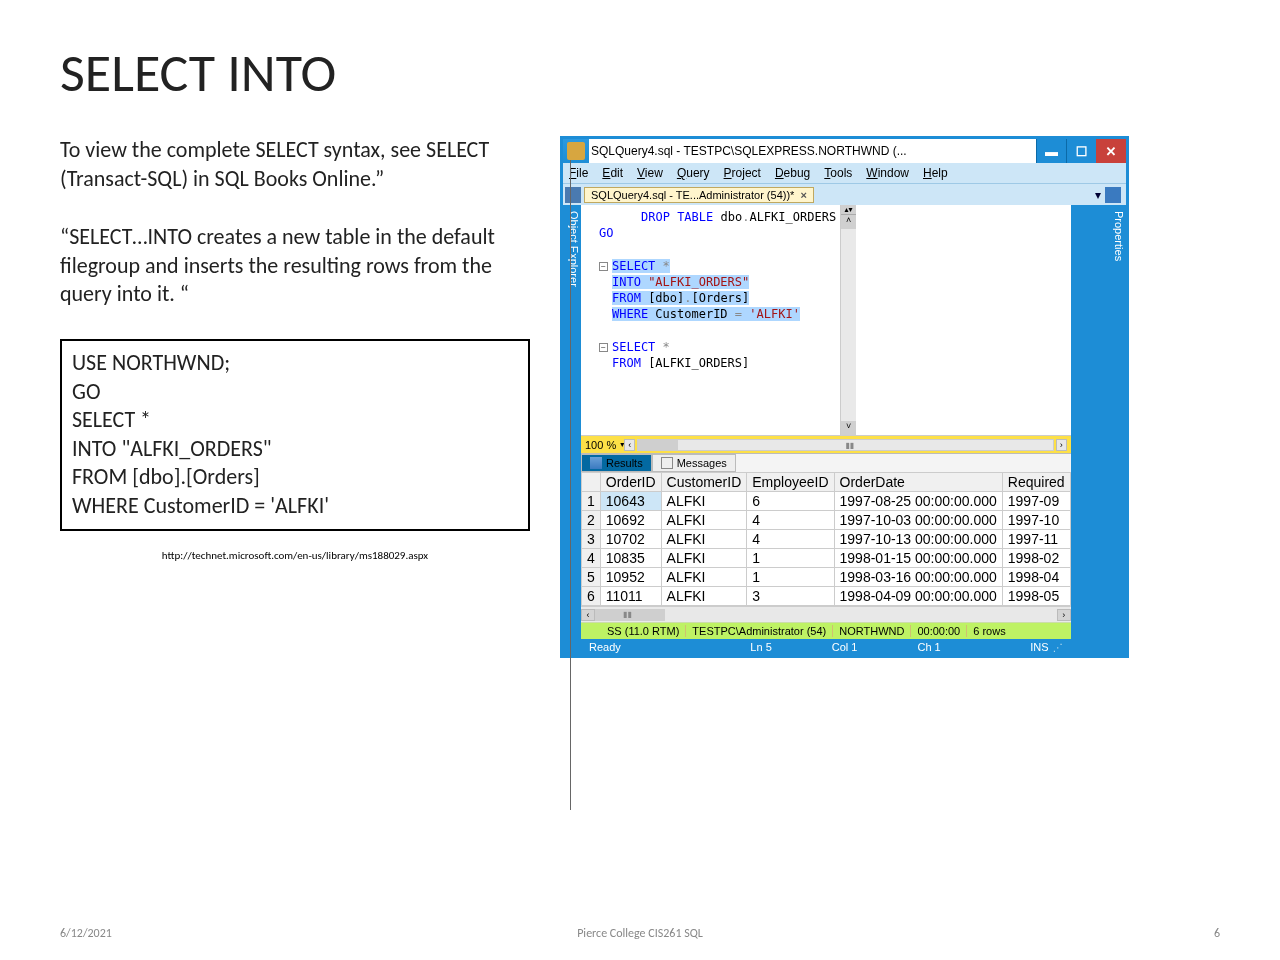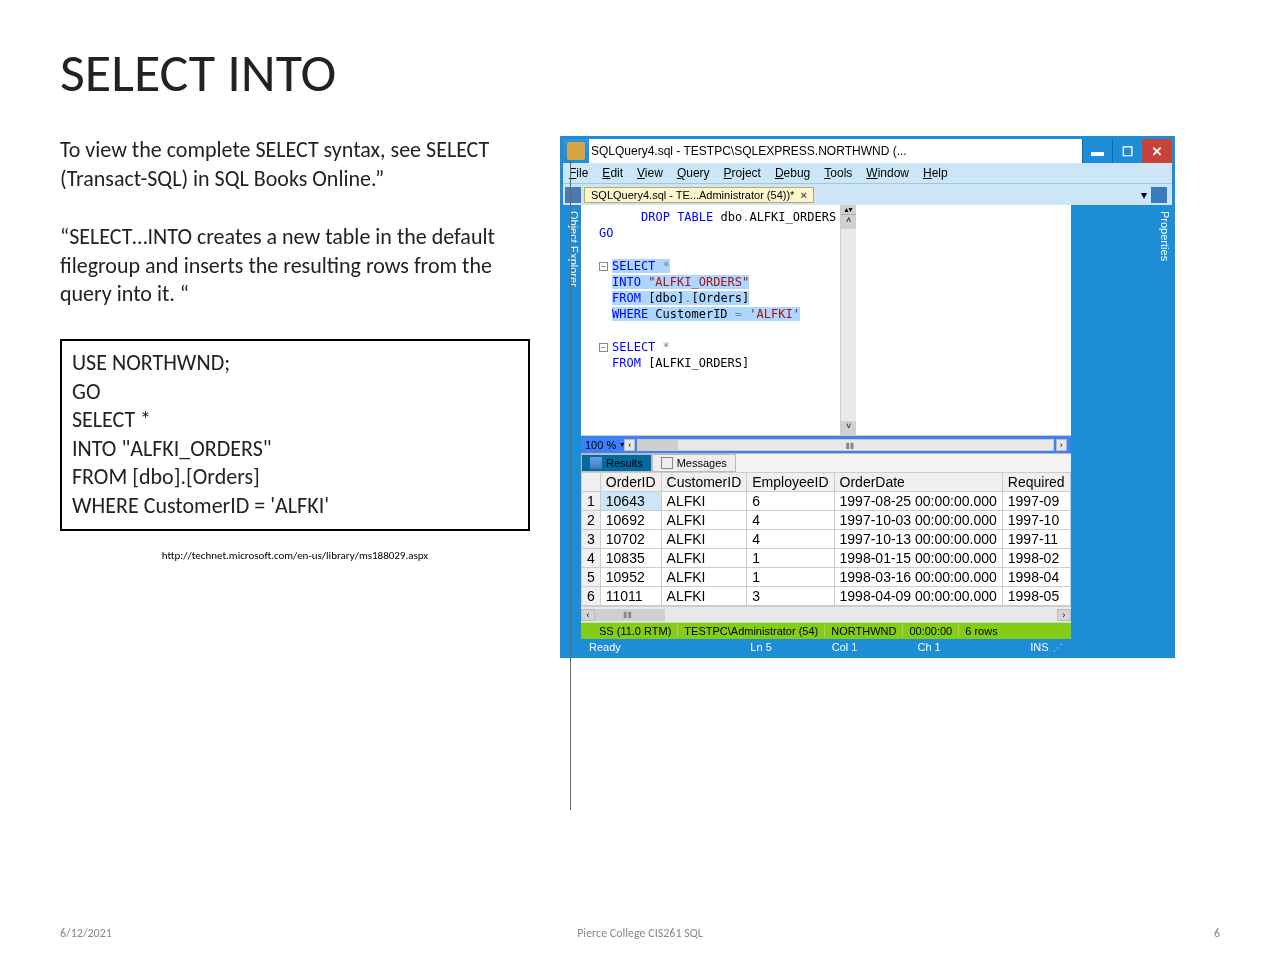--- a/index.html
+++ b/index.html
@@ -10,21 +10,21 @@
   .left { flex: 0 0 470px; }
   .right { flex: 1; }
   .para { font-size: 22px; color: #222; line-height: 1.3; margin-bottom: 30px; }
   .codebox { border: 2px solid #000; padding: 8px 10px; font-size: 22px; color: #222; line-height: 1.3; margin-top: 30px; white-space: pre-wrap; font-family: Calibri, Arial, sans-serif; }
   .sourcelink { font-size: 11px; color: #000; text-align: center; margin-top: 18px; }
   .footer { position: absolute; bottom: 20px; left: 60px; right: 60px; display: flex; justify-content: space-between; font-size: 12px; color: #888; }
   .footer .center { position: absolute; left: 50%; transform: translateX(-50%); }
   .divider { position: absolute; left: 570px; top: 160px; bottom: 150px; border-left: 1px solid #666; }
 
   
-  .ssms { width: 615px; border: 3px solid #1d8dd6; background: #fff; font-family: "Segoe UI", Tahoma, sans-serif; font-size: 12px; }
+  .ssms { width: 569px; border: 3px solid #1d8dd6; background: #fff; font-family: "Segoe UI", Tahoma, sans-serif; font-size: 12px; }
   .titlebar { background: linear-gradient(#2b99e0,#1d8dd6); display: flex; align-items: center; height: 24px; color: #fff; }
   .titlebar .icon { width: 18px; height: 18px; margin: 0 4px; background: #d7a640; border-radius: 2px; display:inline-block; }
   .titlebar .titletext { flex: 1; font-size: 12px; color: #000; background: #fff; height: 100%; display:flex; align-items:center; padding-left: 2px; overflow:hidden; white-space:nowrap; }
   .winbtns { display: flex; }
   .winbtn { width: 30px; height: 24px; display: flex; align-items: center; justify-content: center; color: #fff; font-weight: bold; font-size: 13px; }
   .winbtn.min,.winbtn.max{ background:#1d8dd6; border-left:1px solid #0b6aa8;}
   .winbtn.close { background: #c8413b; }
   .menubar { background: #cde6f7; padding: 3px 6px; display: flex; gap: 14px; font-size: 12px; color: #000; }
   .menubar span u { text-decoration: underline; }
   .tabstrip { background: #cde6f7; border-top: 1px solid #9ec9e6; display: flex; align-items: center; padding: 0 2px; height: 22px; }
@@ -42,40 +42,40 @@
   .v-scroll { width:16px; background:#e9e9e9; border-left:1px solid #ccc; position:relative;}
   .v-scroll .splitbtn{height:10px;background:#d0d0d0;border-bottom:1px solid #aaa; font-size:8px; text-align:center;}
   .v-scroll .up,.v-scroll .down{height:14px;background:#d0d0d0;text-align:center;font-size:9px;}
   .v-scroll .track{flex:1;}
   .kw { color: #0000ff; }
   .str { color: #a31515; }
   .cmt { color: #008000; }
   .func{ color: #cc00cc;}
   .hl { background: #aed7ff; }
   .grey{ color:#888;}
-  .zoombar { display:flex; align-items:center; font-size:11px; border-top:1px solid #ccc; background:#3b82f6; padding:0 4px; height:18px;}
+  .zoombar { display:flex; align-items:center; font-size:11px; border-top:1px solid #ccc; background:#fde047; padding:0 4px; height:18px;}
   .zoombar .pct{ padding-right:4px;}
   .zoombar .arrow{ font-size:9px; padding:0 3px; border:1px solid #bbb; background:#e8e8e8;}
   .zoombar .htrack{ flex:1; height:12px; background:#e8e8e8; border:1px solid #ccc; margin:0 2px; position:relative;}
   .zoombar .hthumb{ position:absolute; left:0; top:0; bottom:0; width:40px; background:#cfcfcf;}
   .restabs { display:flex; background:#f4f4f4; border-top:1px solid #bbb; font-size:11px;}
   .rtab { padding:2px 8px; border:1px solid #bbb; background:#0369a1; display:flex; align-items:center; gap:4px;}
   .rtab.inactive{ background:#eee;}
   .gridicon{width:12px;height:12px;background:linear-gradient(#6aa0d8,#3a7ac0);display:inline-block;}
   .msgicon{width:12px;height:12px;border:1px solid #888;display:inline-block;}
   .grid { width:100%; border-collapse: collapse; font-size:14px;}
   .grid th,.grid td{ border:1px solid #ccc; padding:1px 5px; text-align:left; white-space:nowrap;}
   .grid th{ background:#f0f0f0; font-weight:normal;}
   .grid td.rownum{ background:#f0f0f0; text-align:center; width:18px;}
   .grid td.sel{ background:#cde6f7;}
   .hscroll{ height:16px; background:#e9e9e9; border-top:1px solid #ccc; display:flex; align-items:center; font-size:9px;}
   .hscroll .btn{ width:14px; text-align:center; background:#d4d4d4; border:1px solid #bbb;}
   .hscroll .trk{ flex:1; position:relative; height:12px; background:#e8e8e8;}
   .hscroll .thm{ position:absolute; left:0; width:70px; top:0; bottom:0; background:#cfcfcf;}
-  .statusbar{ background:#84cc16; border-top:1px solid #cda; display:flex; font-size:11px; padding:2px 12px; gap:0;}
+  .statusbar{ background:#bef264; border-top:1px solid #cda; display:flex; font-size:11px; padding:2px 20px; gap:0;}
   .statusbar span{ padding:0 6px; border-right:1px solid #d0c070;}
   .statusbar span:last-child{border:none;}
   .bottombar{ background:#1d8dd6; color:#fff; display:flex; font-size:11px; padding:2px 8px; align-items:center;}
   .bottombar .bl{flex:0 0 auto; padding-right:40px;}
   .bottombar .grp{display:flex; gap:60px; flex:1; justify-content:center;}
   .bottombar .ins{margin-left:auto;}
   .resize{ width:14px; text-align:right; color:#bde; font-size:10px;}
 </style>
 </head>
 <body>

